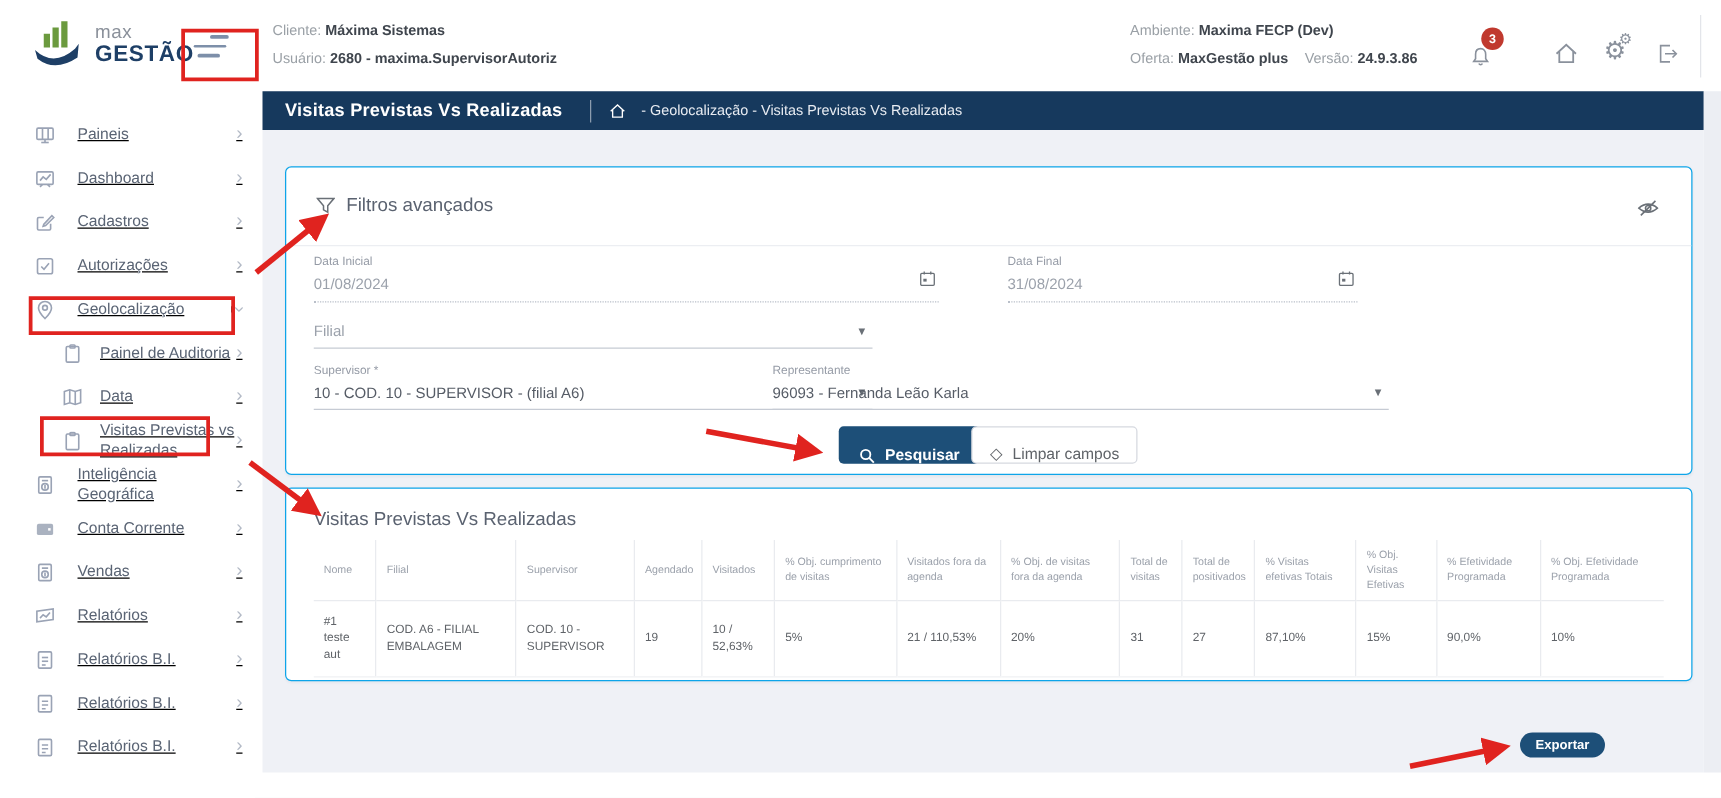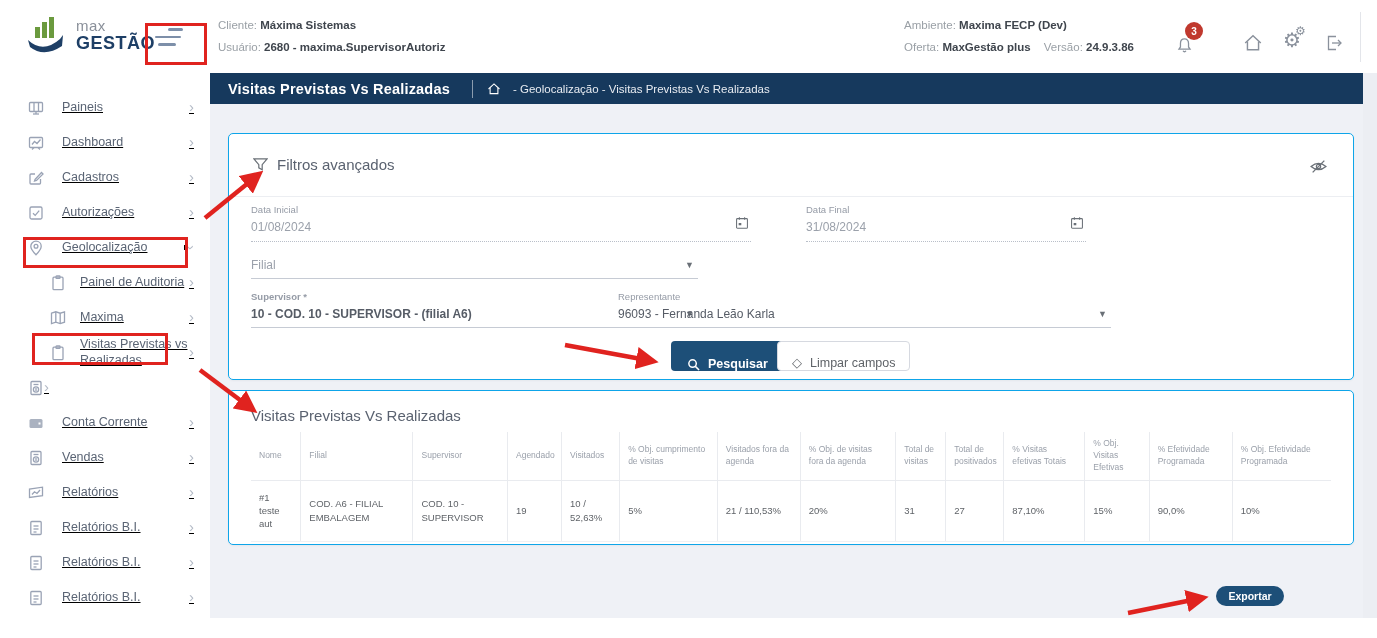--- a/index.html
+++ b/index.html
@@ -73,21 +73,21 @@
   .field .fvalue{font-size:12px;display:block;margin-top:5px;min-height:14px;}
   .date-field{border-bottom:1px dotted #b9bfc9;padding-bottom:7px;}
   .date-field .fvalue{color:#9ba1ab;}
   .select-field{border-bottom:1px solid #c6cbd4;padding-bottom:6px;}
   .select-field .fvalue{color:#565c66;}
   .cal-icon{position:absolute;right:2px;top:12px;width:14px;height:14px;stroke:#6a7077;fill:none;stroke-width:1.2;}
   .dd-arrow{position:absolute;right:4px;bottom:8px;font-size:9px;color:#6a7077;}
   .f-data-inicial{left:22px;top:70px;width:500px;}
   .f-data-final{left:577px;top:70px;width:280px;}
   .f-filial{left:22px;top:124px;width:447px;}
-  .f-supervisor{left:22px;top:157px;width:447px;font-weight:bold;}
+  .f-supervisor{left:22px;top:157px;width:447px;}
   .f-representante{left:389px;top:157px;width:493px;}
 
   .btn{display:flex;align-items:flex-end;justify-content:center;border-radius:4px;cursor:pointer;
        font-size:12.5px;height:30px;box-sizing:border-box;}
   .btn-pesquisar{position:absolute;left:442px;top:207px;padding:0 16px;background:#1d4f78;
                  color:#ffffff;font-weight:bold;}
   .btn-pesquisar svg{width:13px;height:13px;stroke:#ffffff;fill:none;stroke-width:1.6;margin-right:8px;}
   .btn-limpar{position:absolute;left:548px;top:207px;padding:0 14px;background:#ffffff;
               border:1px solid #d6d9e0;color:#5f6368;}
   .btn-limpar .diam{font-size:13px;color:#5f6368;margin-right:8px;}
@@ -283,34 +283,35 @@
           <svg class="sicon" viewBox="0 0 16 16">
             <use href="#sym-clip"></use>
           </svg>
           <span class="slabel">Painel de Auditoria</span>
           <span class="chev">›</span>
         </li>
         <li class="side-item sub">
           <svg class="sicon" viewBox="0 0 16 16">
             <use href="#sym-map"></use>
           </svg>
-          <span class="slabel">Maxima</span>
+          <span class="slabel">Data</span>
           <span class="chev">›</span>
         </li>
         <li class="side-item sub">
           <svg class="sicon" viewBox="0 0 16 16">
             <use href="#sym-clip"></use>
           </svg>
           <span class="slabel">Visitas Previstas vs Realizadas</span>
           <span class="chev">›</span>
         </li>
         <li class="side-item">
           <svg class="sicon" viewBox="0 0 16 16">
             <use href="#sym-docmoney"></use>
           </svg>
+          <span class="slabel">Inteligência Geográfica</span>
           <span class="chev">›</span>
         </li>
         <li class="side-item">
           <svg class="sicon" viewBox="0 0 16 16">
             <use href="#sym-wallet"></use>
           </svg>
           <span class="slabel">Conta Corrente</span>
           <span class="chev">›</span>
         </li>
         <li class="side-item">

